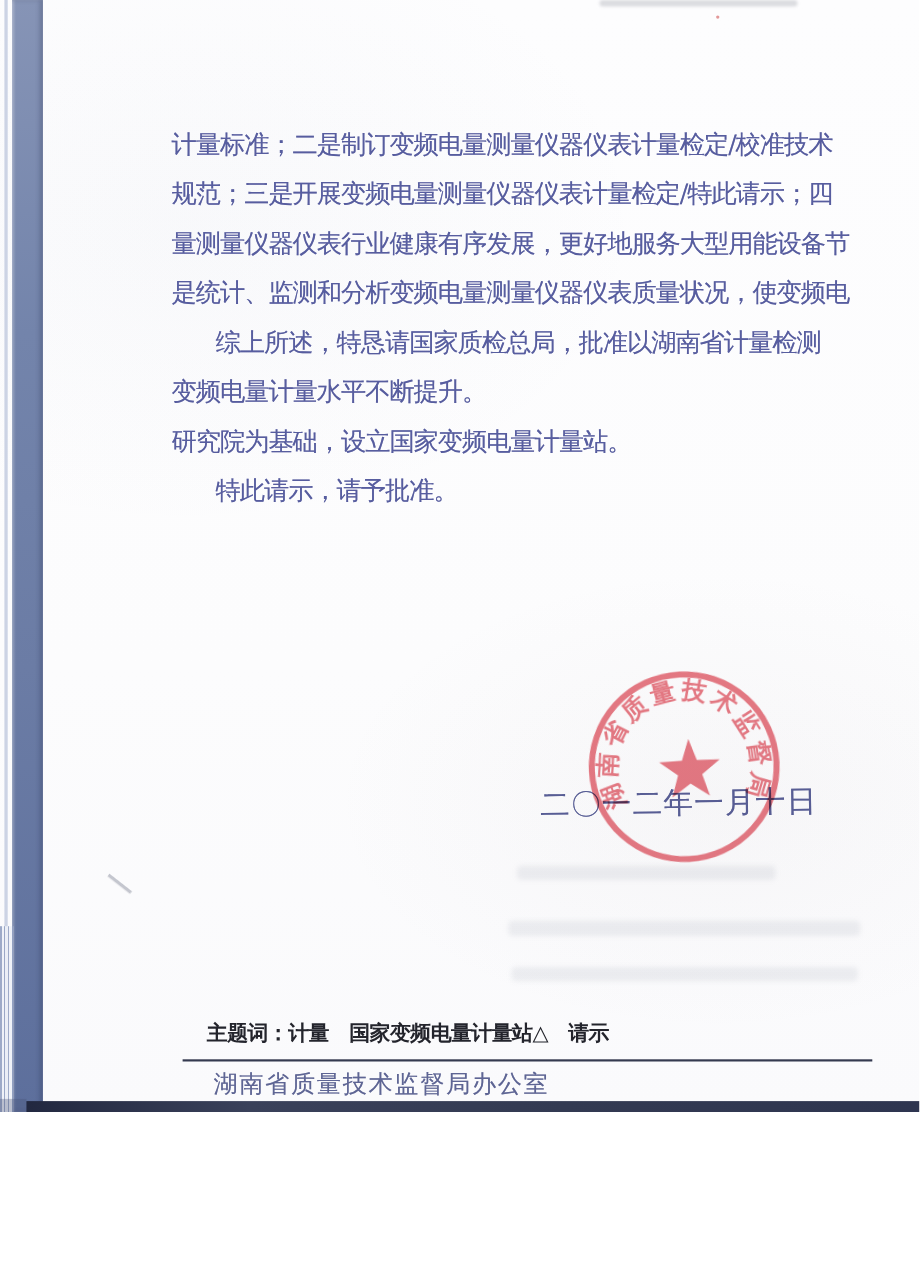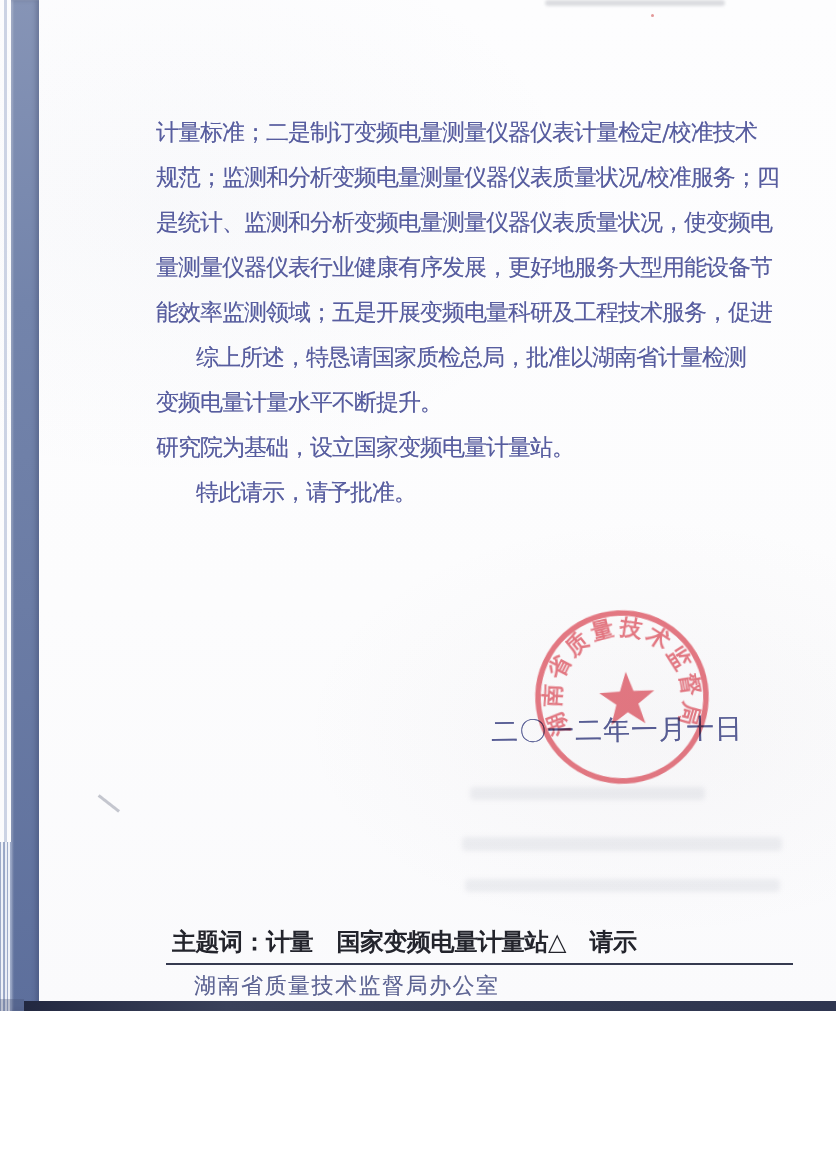--- a/index.html
+++ b/index.html
@@ -45,23 +45,23 @@
   }
   
   .seal {
     position:absolute; left:519px; top:594px; width:206px; height:206px; z-index:2;
     opacity:0.84; mix-blend-mode:multiply; transform:rotate(-3deg);
     filter: blur(0.3px);
   }
   .seal svg { width:100%; height:100%; }
   
   .subject-line {
-    position:absolute; left:172px; top:926px;
+    position:absolute; left:188px; top:926px;
     font-family:"DejaVu Sans","Liberation Sans",sans-serif;
-    font-weight:bold; font-size:24px; letter-spacing:-0.5px;
+    font-weight:bold; font-size:19px; letter-spacing:-0.5px;
     color:#23242c; white-space:pre;
   }
   .rule { position:absolute; left:166px; width:627px; height:2px; background:#353a50; }
   .rule-top { top:963px; }
   .rule-bottom { top:1009px; }
   .footer-line {
     position:absolute; left:194px; top:971px; width:600px;
     display:flex; align-items:baseline;
     font-size:22px; letter-spacing:1.5px; color:#5e6594; white-space:pre;
     text-shadow:0 0 0.5px rgba(94,101,148,0.5);
@@ -87,24 +87,23 @@
 <body>
 
 <div class="scan">
 
   <div class="edge-highlight"></div>
   <div class="binding-strip"></div>
   <div class="page-edge-lines"></div>
 
   <div class="body-text">
     <div class="body-line">计量标准；二是制订变频电量测量仪器仪表计量检定/校准技术</div>
-    <div class="body-line">规范；监测和分析变频电量测量仪器仪表质量状况/校准服务；四</div>
+    <div class="body-line">规范；三是开展变频电量测量仪器仪表计量检定/特此请示；四</div>
+    <div class="body-line">量测量仪器仪表行业健康有序发展，更好地服务大型用能设备节</div>
     <div class="body-line">是统计、监测和分析变频电量测量仪器仪表质量状况，使变频电</div>
-    <div class="body-line">量测量仪器仪表行业健康有序发展，更好地服务大型用能设备节</div>
-    <div class="body-line">能效率监测领域；五是开展变频电量科研及工程技术服务，促进</div>
     <div class="body-line indent">综上所述，特恳请国家质检总局，批准以湖南省计量检测</div>
     <div class="body-line">变频电量计量水平不断提升。</div>
     <div class="body-line">研究院为基础，设立国家变频电量计量站。</div>
     <div class="body-line indent">特此请示，请予批准。</div>
   </div>
 
   <div class="seal">
     <svg viewBox="-103 -103 206 206" xmlns="http://www.w3.org/2000/svg">
       <circle cx="0" cy="0" r="84" fill="none" stroke="#e4606c" stroke-width="5.5"></circle>
       <polygon transform="translate(5,4)" fill="#e4606c" points="0,-29 6.8,-9.4 27.6,-9 11,3.6 17.1,23.5 0,11.6 -17.1,23.5 -11,3.6 -27.6,-9 -6.8,-9.4"></polygon>

